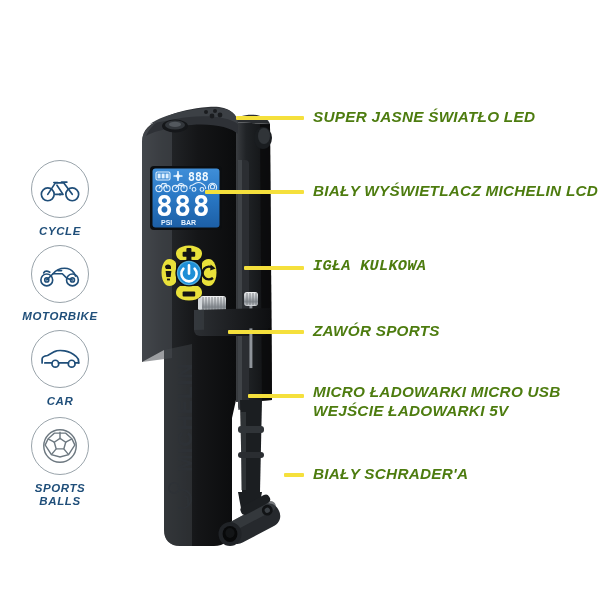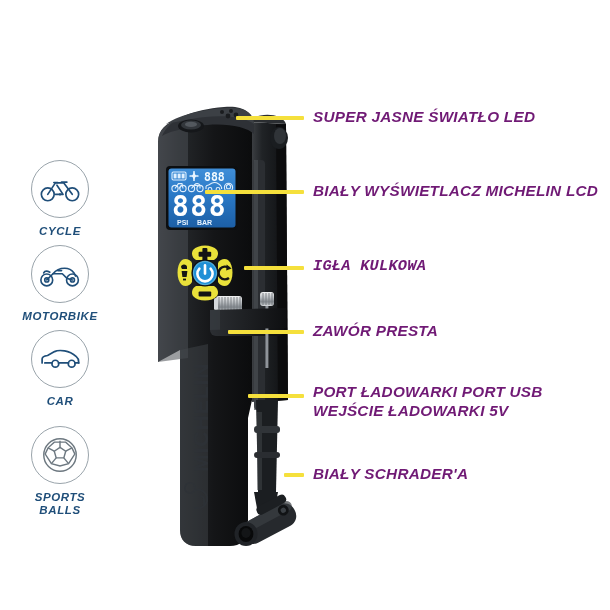--- a/index.html
+++ b/index.html
@@ -28,42 +28,42 @@
     font-weight:bold;
     font-style:italic;
     letter-spacing:.6px;
     color:#1f4e79;
     line-height:12.5px;
     white-space:pre-line;
   }
   .f-cycle{top:160px;}
   .f-moto{top:245px;}
   .f-car{top:330px;text-align:center;}
-  .f-ball{top:426px;text-align:center;}
+  .f-ball{top:417px;text-align:center;}
 
   
   .callout{position:absolute;}
   .callout .ctext{
     font-size:15.3px;
     font-weight:bold;
     font-style:italic;
-    color:#701a75;
+    color:#4d7c0f;
     letter-spacing:.25px;
     line-height:19px;
     white-space:pre-line;
   }
   .leader{
     position:absolute;
     height:4px;
     background:#f5e03c;
     border-radius:1px;
   }
 
   
-  .product{position:absolute;left:136px;top:100px;width:180px;height:448px;}
+  .product{position:absolute;left:120px;top:100px;width:180px;height:448px;}
 
   
   .seg{font-family:"DejaVu Sans Mono", monospace;}
 </style>
 </head>
 <body>
 
 <div class="stage">
 
   <div class="feature f-cycle">
@@ -364,26 +364,26 @@
     <div class="ctext">BIAŁY WYŚWIETLACZ MICHELIN LCD</div>
   </div>
 
   <div class="leader" style="left:244px;top:266px;width:60px;"></div>
   <div class="callout" style="left:313px;top:257px;font-family:Liberation Mono, monospace;">
     <div class="ctext">IGŁA KULKOWA</div>
   </div>
 
   <div class="leader" style="left:228px;top:330px;width:76px;"></div>
   <div class="callout" style="left:313px;top:321px;">
-    <div class="ctext">ZAWÓR PRESTA</div>
+    <div class="ctext">ZAWÓR SPORTS</div>
   </div>
 
   <div class="leader" style="left:248px;top:394px;width:56px;"></div>
   <div class="callout" style="left:313px;top:382px;">
-    <div class="ctext">PORT ŁADOWARKI PORT USB
+    <div class="ctext">MICRO ŁADOWARKI MICRO USB
 WEJŚCIE ŁADOWARKI 5V</div>
   </div>
 
   <div class="leader" style="left:284px;top:473px;width:20px;"></div>
   <div class="callout" style="left:313px;top:464px;">
     <div class="ctext">BIAŁY SCHRADER'A</div>
   </div>
 
 </div>
 

